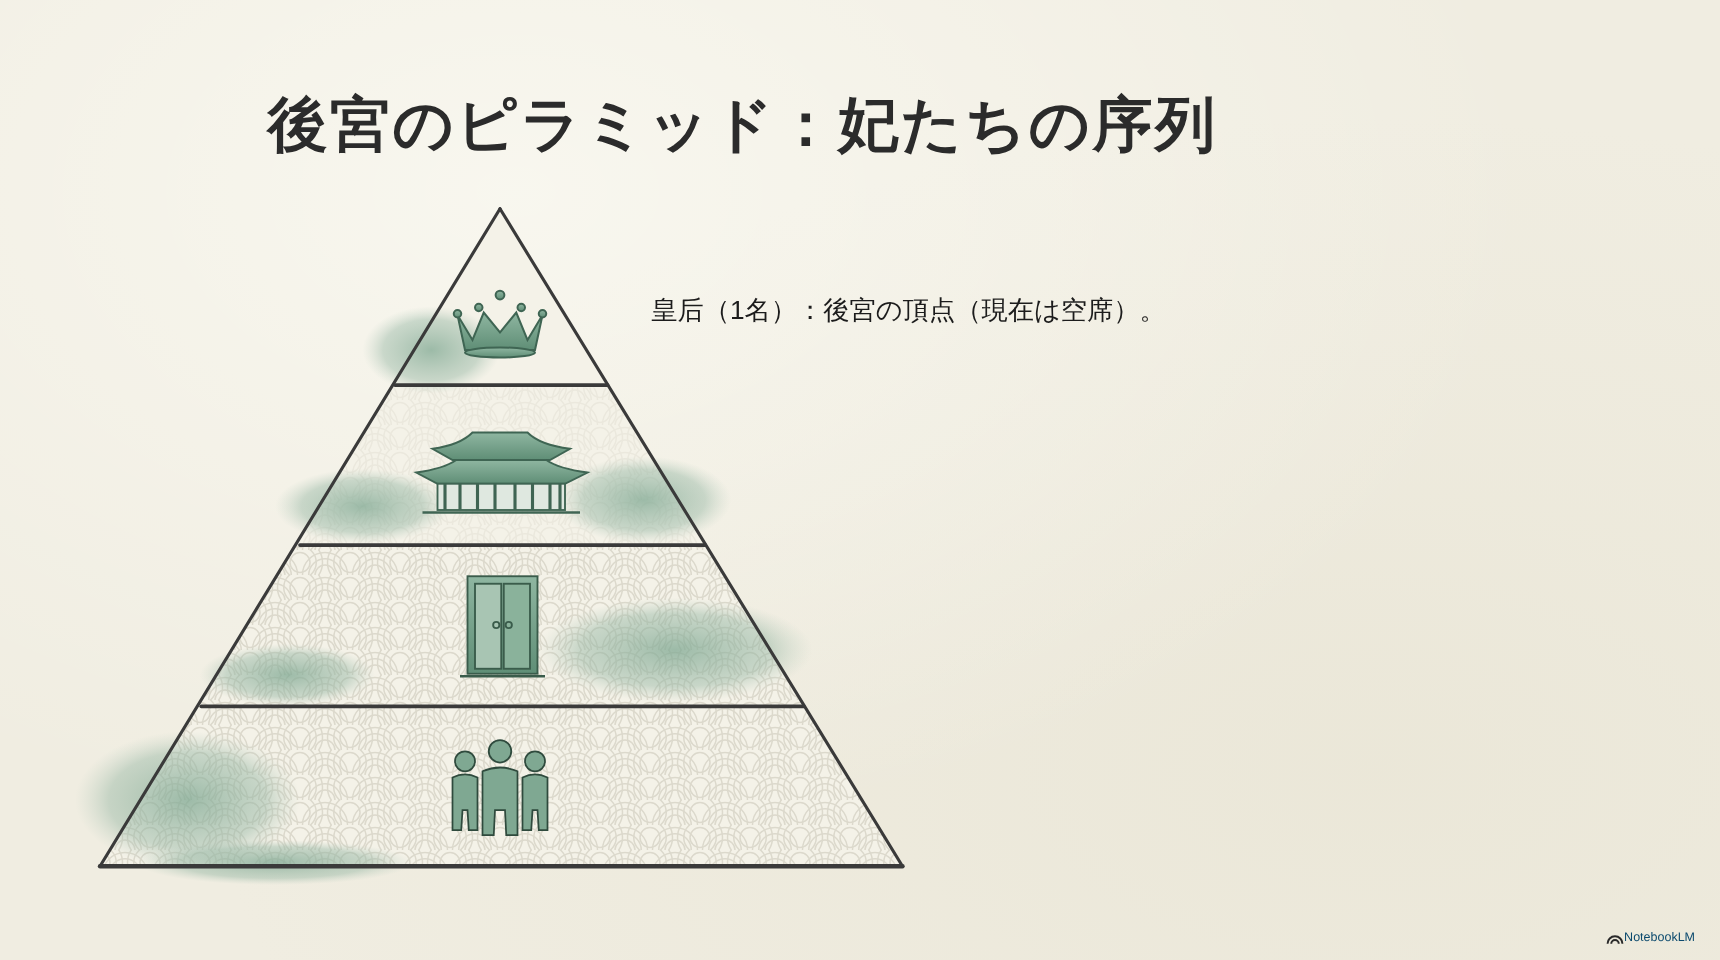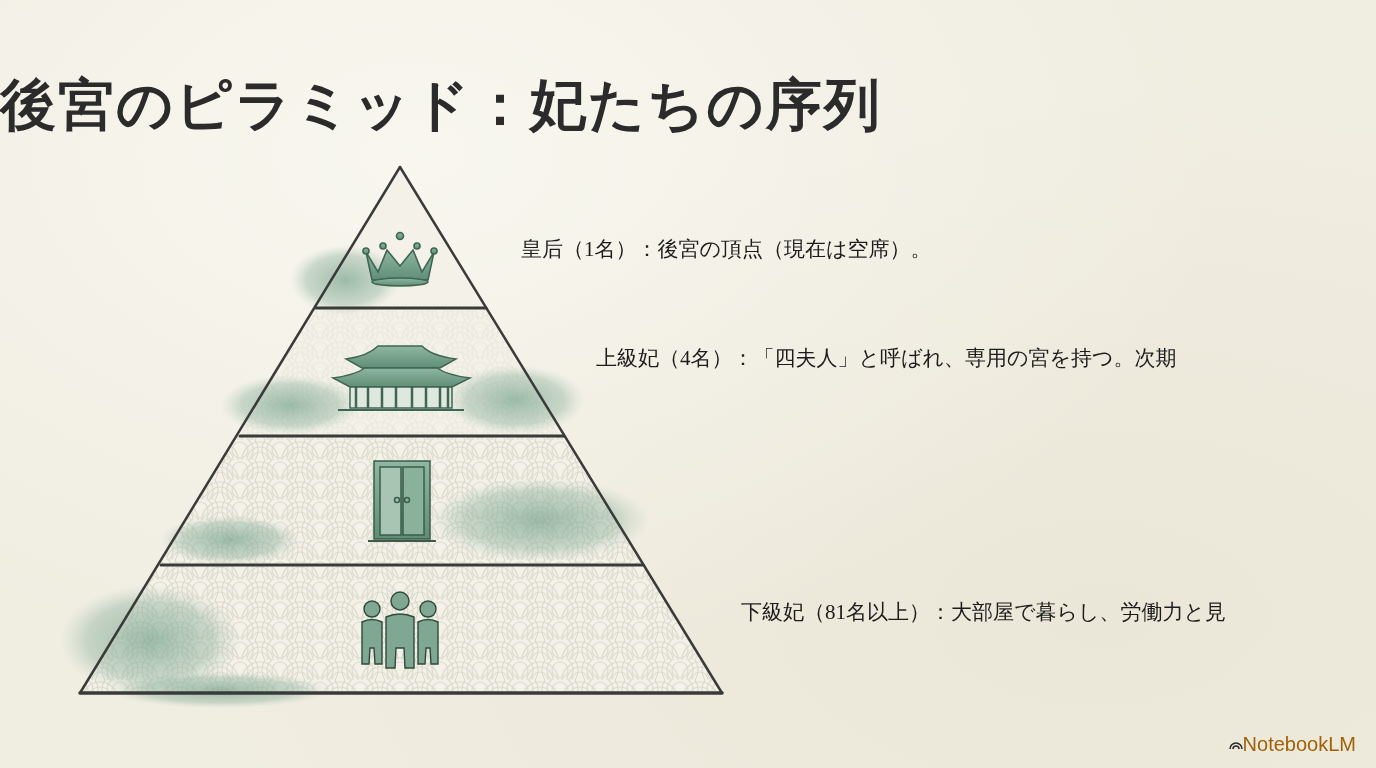--- a/index.html
+++ b/index.html
@@ -10,32 +10,32 @@
     color:#1f1f1f;
   }
   .paper {
     position:absolute; inset:0;
     background:
       radial-gradient(ellipse at 30% 20%, rgba(255,255,250,0.55), transparent 60%),
       radial-gradient(ellipse at 80% 80%, rgba(225,220,200,0.35), transparent 60%),
       #f0ede1;
   }
   .title {
-    position:absolute; left:0; width:1188px; top:68px; text-align:left;
+    position:absolute; left:0; width:1188px; top:68px; text-align:center;
     font-family:"DejaVu Serif","Liberation Serif",serif;
-    font-weight:bold; font-size:56px; letter-spacing:2px; color:#2b2b2b;
+    font-weight:bold; font-size:48px; letter-spacing:2px; color:#2b2b2b;
   }
   .pyramid { position:absolute; left:0; top:0; }
   .desc {
     position:absolute; font-size:21px; line-height:36px; color:#1c1c1c;
-    font-family:Liberation Serif, serif;
+    font-family:Liberation Sans, sans-serif;
   }
   .desc span { display:block; white-space:nowrap; }
   .brand {
-    position:absolute; right:20px; bottom:12px; font-size:20px; color:#a16207;
+    position:absolute; right:20px; bottom:12px; font-size:10px; color:#0c4a6e;
     display:flex; align-items:center; gap:0;
     font-family:"Liberation Sans",sans-serif;
   }
 </style>
 </head>
 <body>
 
 <div class="paper"></div>
 
 <div class="title">後宮のピラミッド：妃たちの序列</div>
@@ -136,28 +136,26 @@
     <circle cx="400" cy="601" r="9"></circle>
     <path d="M386,617 Q400,611 414,617 L414,668 L405,668 L404,648 L396,648 L395,668 L386,668 Z"></path>
   </g>
 </svg>
 
 <div class="desc" style="left:521px; top:231px;">
   <span>皇后（1名）：後宮の頂点（現在は空席）。</span>
 </div>
 
 <div class="desc" style="left:596px; top:340px;">
-  <span>上級妃（4名）：「四夫人」と呼ばれ、専用の宮を持つ。次期</span>
 </div>
 
 <div class="desc" style="left:668px; top:465px;">
 </div>
 
 <div class="desc" style="left:741px; top:594px;">
-  <span>下級妃（81名以上）：大部屋で暮らし、労働力と見</span>
 </div>
 
 <div class="brand">
   <svg width="14" height="11" viewBox="0 0 14 11">
     <path d="M1,10 A6,6 0 0 1 13,10" fill="none" stroke="#2a2a2a" stroke-width="1.6"></path>
     <path d="M4,10 A3,3 0 0 1 10,10" fill="none" stroke="#2a2a2a" stroke-width="1.6"></path>
   </svg>
   <span>NotebookLM</span>
 </div>
 

